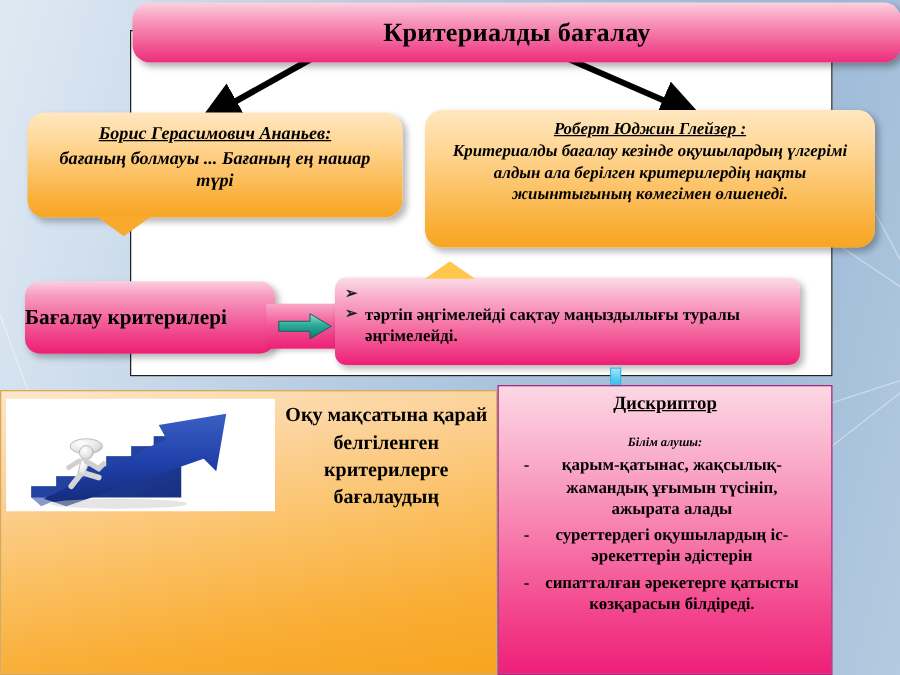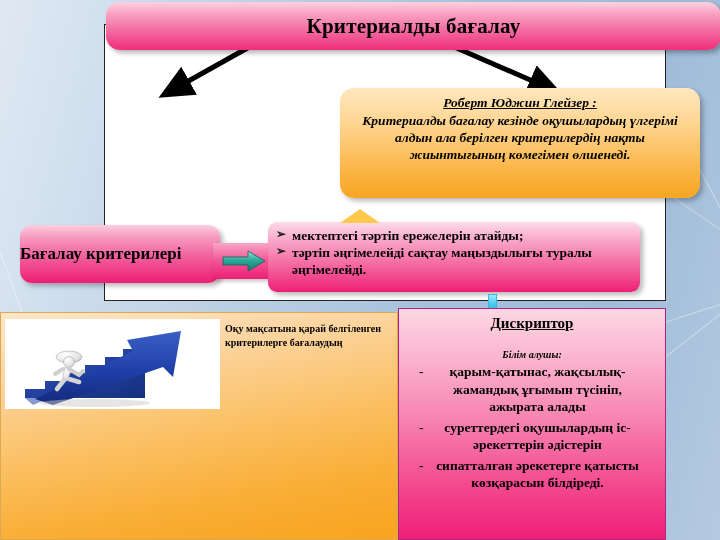--- a/index.html
+++ b/index.html
@@ -240,24 +240,24 @@
     width: 215px;
     height: 90px;
     background: #ffffff;
     overflow: hidden;
   }
   .bl-text-right {
     position: absolute;
     left: 224px;
     top: 9px;
     width: 168px;
-    text-align: left;
-    font-family: "Liberation Serif", serif;
-    font-weight: bold;
-    font-size: 10px;
+    text-align: center;
+    font-family: "Liberation Serif", serif;
+    font-weight: bold;
+    font-size: 16px;
     line-height: 1.36;
     color: #000;
   }
   .bl-text-bottom {
     position: absolute;
     left: 4px;
     top: 102px;
     width: 390px;
     text-align: center;
     font-family: "Liberation Serif", serif;
@@ -332,20 +332,24 @@
       </marker>
     </defs>
     <line x1="251" y1="46" x2="176" y2="88" stroke="#000" stroke-width="5" marker-end="url(#ah)"></line>
     <line x1="452" y1="46" x2="544" y2="86" stroke="#000" stroke-width="5" marker-end="url(#ah)"></line>
   </svg>
 
   <div class="title-box">
     <span class="txt">Критериалды бағалау</span>
   </div>
 
+  <div class="orange-box orange-left">
+    <span class="lead">Борис Герасимович Ананьев:</span>
+    <span>бағаның болмауы ... Бағаның ең нашар түрі</span>
+  </div>
 
   <div class="orange-box orange-right">
     <span class="lead">Роберт Юджин Глейзер :</span>
     <span>Критериалды  бағалау кезінде оқушылардың үлгерімі алдын ала берілген критерилердің нақты жиынтығының көмегімен өлшенеді.</span>
   </div>
 
   <div class="pink-label">
     <span>Бағалау критерилері</span>
   </div>
 
@@ -358,21 +362,20 @@
           <stop offset="100%" stop-color="#14776c"></stop>
         </linearGradient>
       </defs>
       <path d="M1,8 L26,8 L26,2 L43,12 L26,22 L26,16 L1,16 Z" fill="url(#tealg)" stroke="#0f6257" stroke-width="0.8"></path>
     </svg>
   </div>
 
   <div class="pink-bullets">
     <div class="bullet-row">
       <span class="bullet-mark">➢</span>
-      <span>мектептегі тәртіп ережелерін атайды;</span>
     </div>
     <div class="bullet-row">
       <span class="bullet-mark">➢</span>
       <span>тәртіп әңгімелейді сақтау маңыздылығы туралы әңгімелейді.</span>
     </div>
   </div>
 
   <div class="cyan-tick"></div>
 
   <div class="bottom-left">

